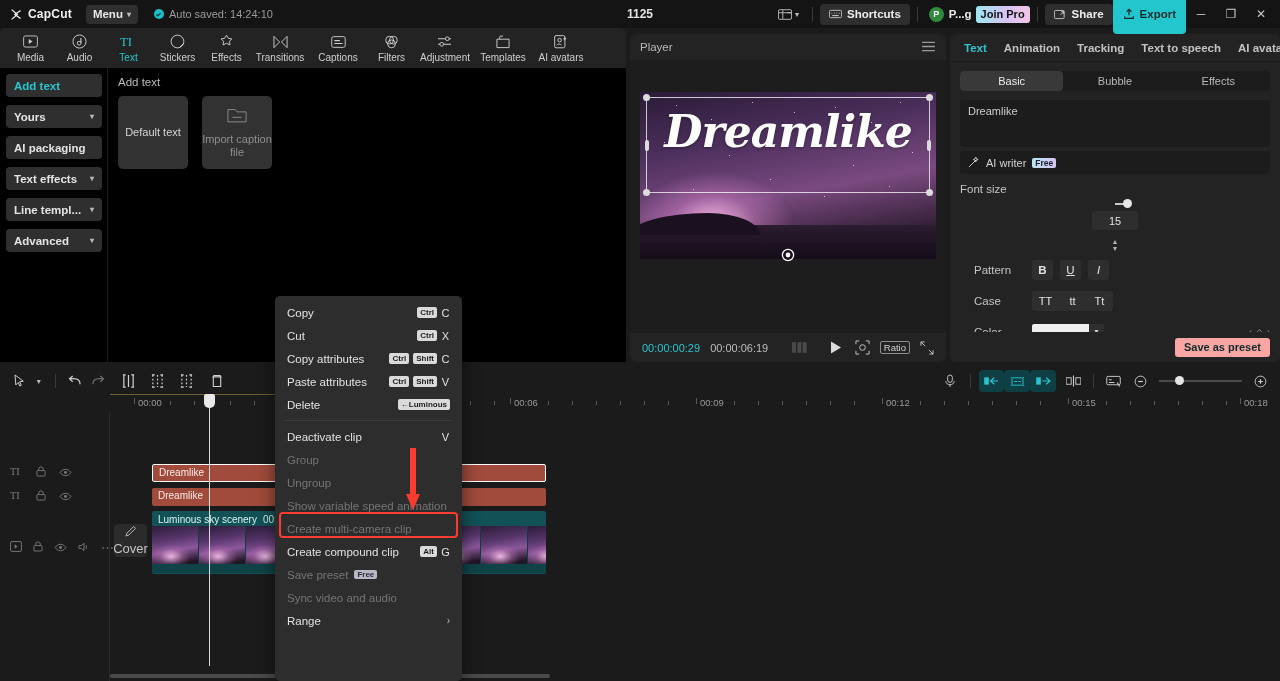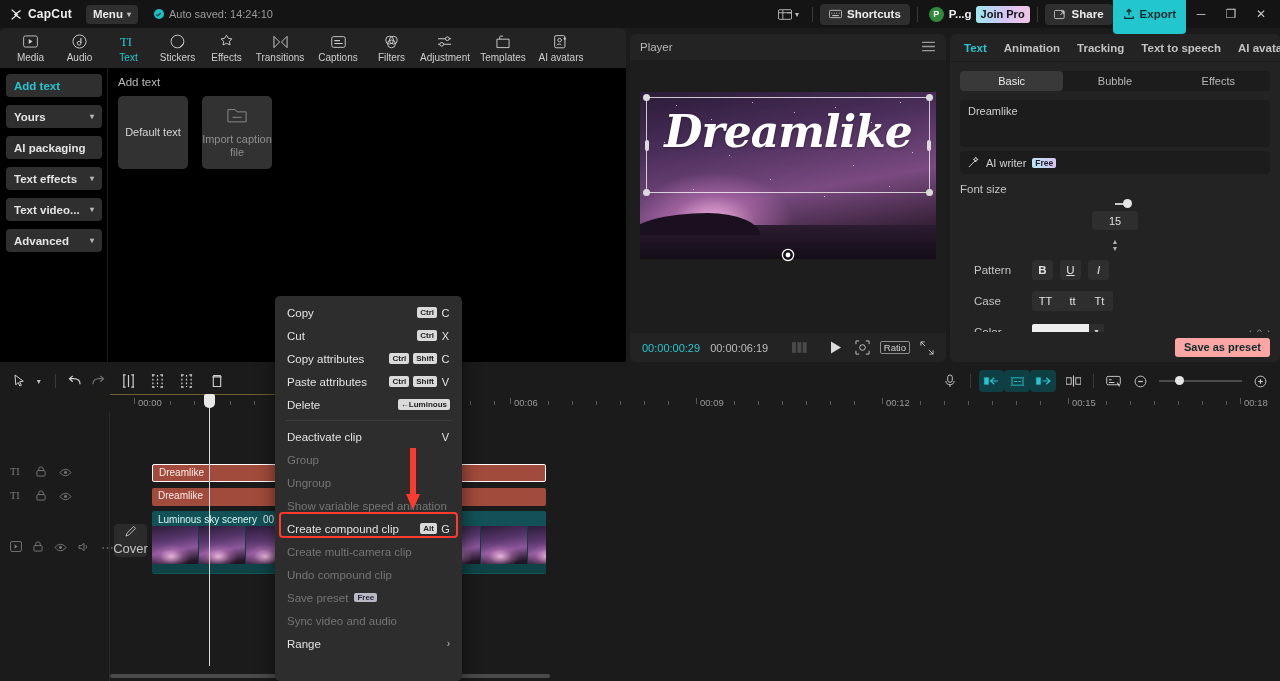--- a/index.html
+++ b/index.html
@@ -268,20 +268,21 @@
       <span class="caret-sm">▾</span>
     </div>
     <div class="autosave">
       <span class="save-dot">
         <svg width="7" height="7" viewBox="0 0 10 10">
             <path d="M2 5 L4 7 L8 3" stroke="#0b3a3c" stroke-width="1.8" fill="none"></path>
           </svg>
       </span>
       <span>Auto saved: 14:24:10</span>
     </div>
+    <div class="proj-title">1125</div>
 
     <div class="tb-right">
       <div class="layout-btn">
         <svg width="14" height="11" viewBox="0 0 16 12">
             <rect x="0.5" y="0.5" width="15" height="11" rx="1.5" stroke="#c6c6c6" fill="none"></rect>
             <path d="M5.5 1 V11 M10.5 4 H15.5 M0.5 4 H15.5" stroke="#c6c6c6" stroke-width="1" fill="none"></path>
           </svg>
         <span class="caret-sm">▾</span>
       </div>
       <span class="vdiv"></span>
@@ -431,21 +432,21 @@
         <span class="chev">▾</span>
       </div>
       <div class="cat">
         <span>AI packaging</span>
       </div>
       <div class="cat">
         <span>Text effects</span>
         <span class="chev">▾</span>
       </div>
       <div class="cat">
-        <span>Text video...</span>
+        <span>Line templ...</span>
         <span class="chev">▾</span>
       </div>
       <div class="cat">
         <span>Advanced</span>
         <span class="chev">▾</span>
       </div>
     </div>
     <div class="contentcol">
       <div class="sec-title">Add text</div>
       <div class="cards">
@@ -900,32 +901,29 @@
     </div>
     <div class="mi dis">
       <span>Group</span>
     </div>
     <div class="mi dis">
       <span>Ungroup</span>
     </div>
     <div class="mi dis">
       <span>Show variable speed animation</span>
     </div>
+    <div class="mi dis">
+      <span>Create multi-camera clip</span>
+    </div>
     <div class="mi">
       <span>Create compound clip</span>
       <span class="sc">
         <span class="key">Alt</span>
         <span class="keyplain">G</span>
       </span>
-    </div>
-    <div class="mi dis">
-      <span>Create multi-camera clip</span>
-    </div>
-    <div class="mi dis">
-      <span>Undo compound clip</span>
     </div>
     <div class="mi dis">
       <span>Save preset</span>
       <span class="freetag2">Free</span>
     </div>
     <div class="mi dis">
       <span>Sync video and audio</span>
     </div>
     <div class="mi">
       <span>Range</span>

